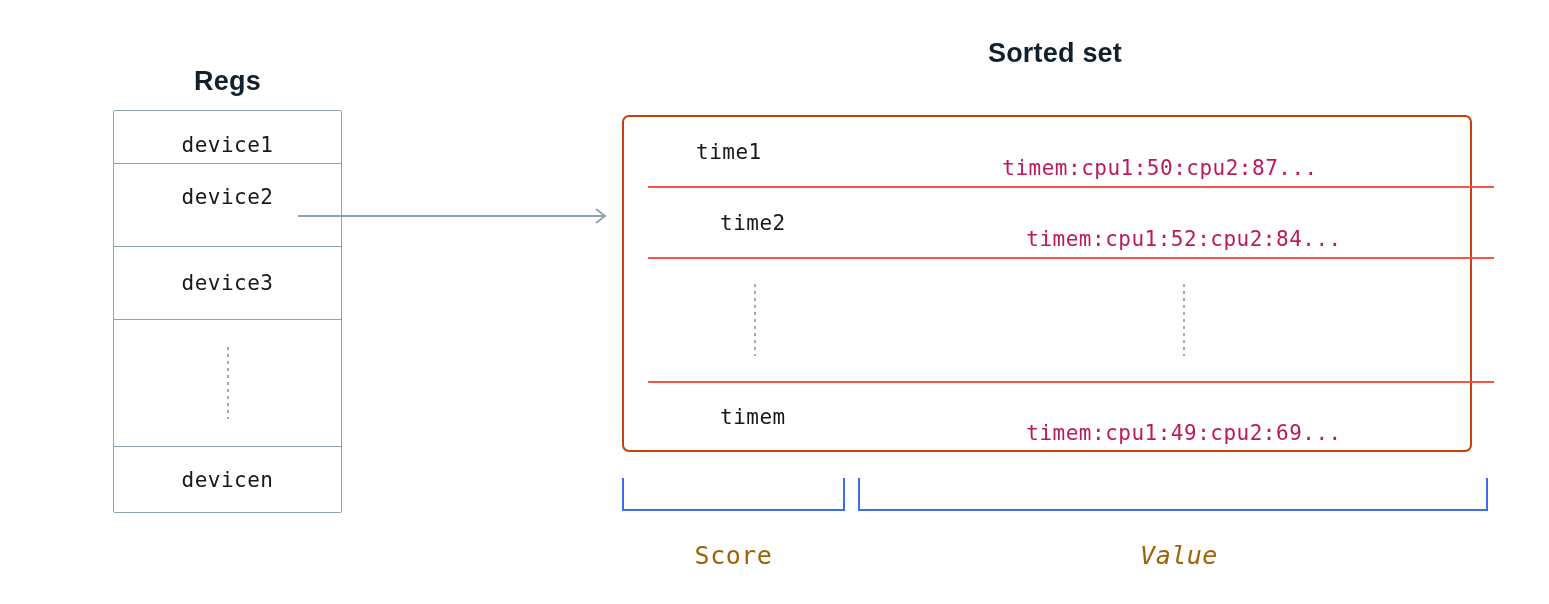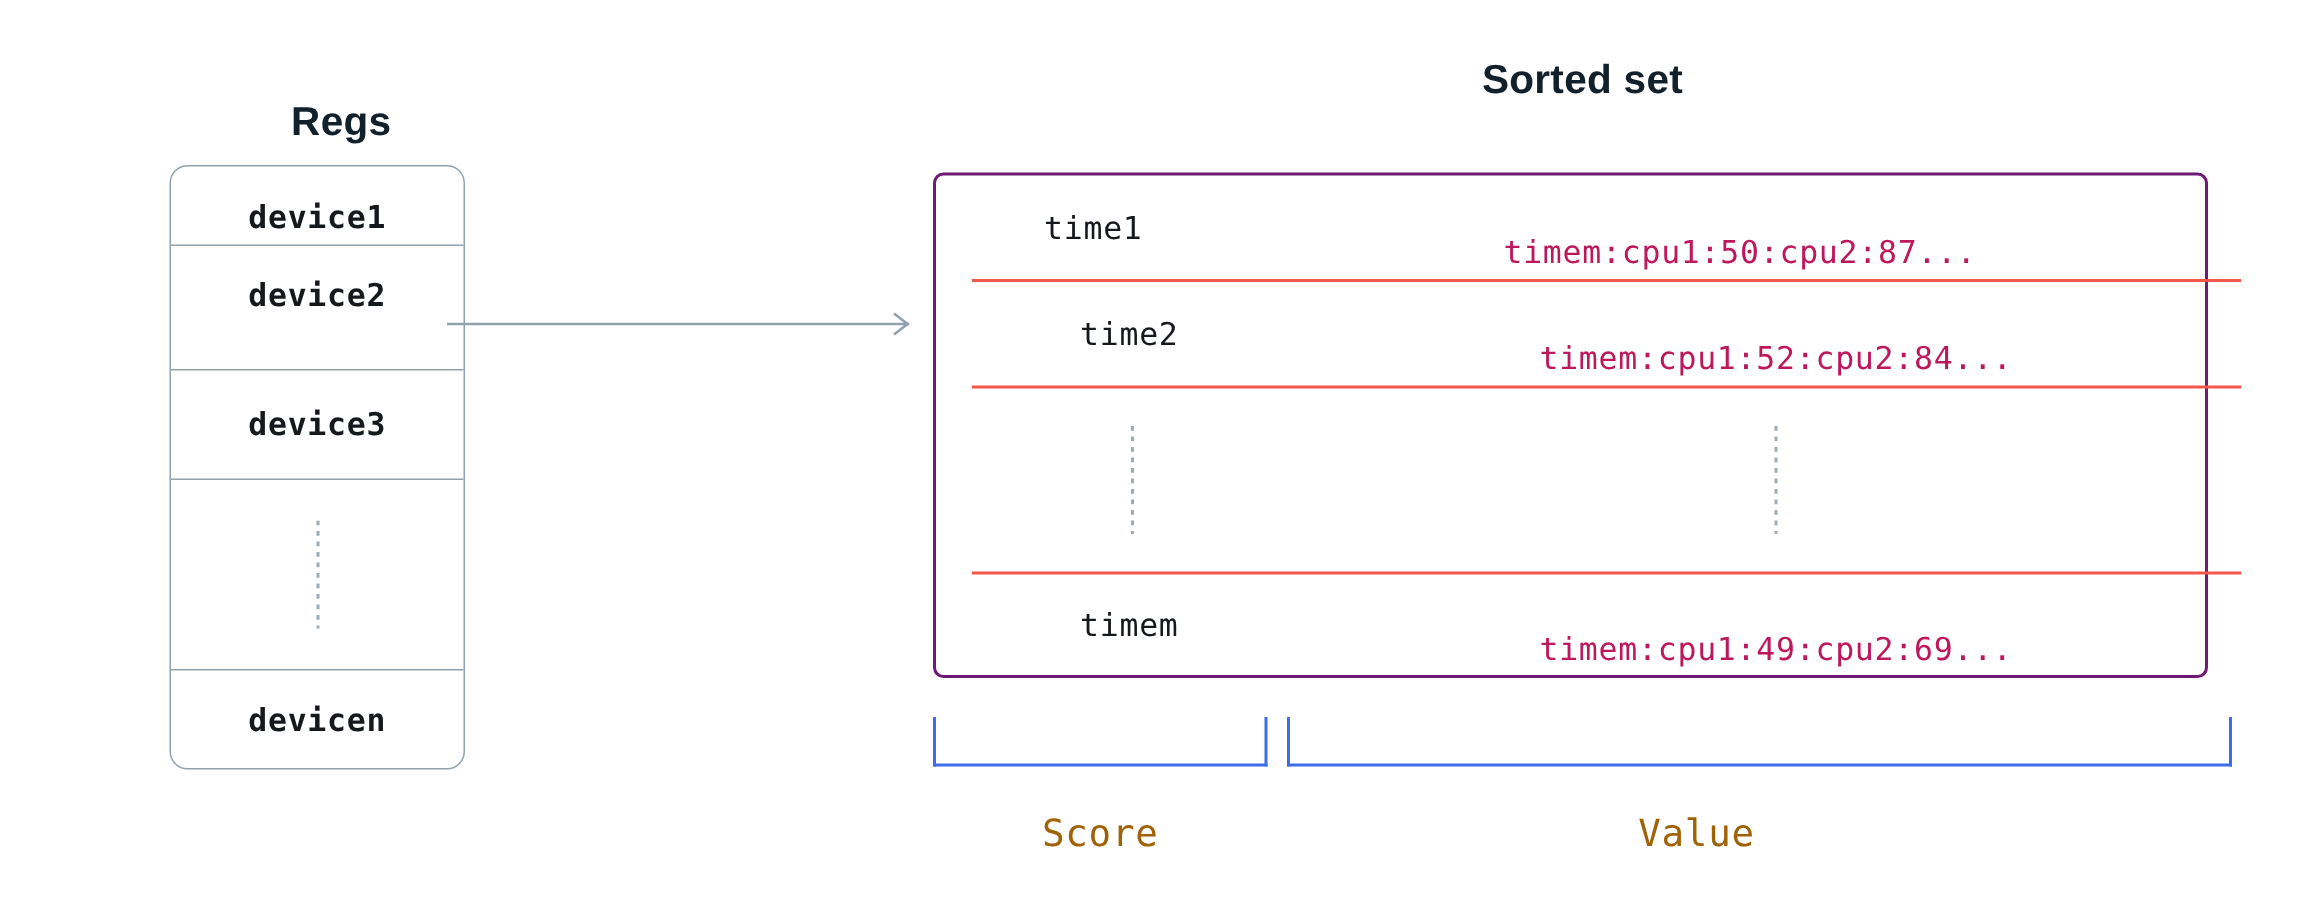--- a/index.html
+++ b/index.html
@@ -45,27 +45,26 @@
     top: 38px;
     width: 866px;
     text-align: center;
   }
 
   
   .regs-table {
     position: absolute;
     left: 113px;
     top: 110px;
-    width: 197px;
+    width: 229px;
     height: 403px;
     border: 1.6px solid #8fa2ad;
-    border-radius: 12px;
+    border-radius: 2px;
     box-sizing: border-box;
     background: #ffffff;
-    font-weight: bold;
   }
   .regs-row {
     position: absolute;
     left: 0;
     width: 100%;
     box-sizing: border-box;
     display: flex;
     align-items: center;
     justify-content: center;
     font-family: "DejaVu Sans Mono", "Liberation Mono", monospace;
@@ -104,21 +103,21 @@
     overflow: visible;
   }
 
   
   .sorted-table {
     position: absolute;
     left: 622px;
     top: 115px;
     width: 850px;
     height: 337px;
-    border: 2px solid #701a75;
+    border: 2px solid #c2410c;
     border-radius: 7px;
     box-sizing: border-box;
     background: #ffffff;
   }
   .sorted-row {
     position: absolute;
     left: 0;
     width: 100%;
     box-sizing: border-box;
   }
@@ -200,23 +199,24 @@
     letter-spacing: 0.5px;
     text-align: center;
     white-space: nowrap;
   }
   #label-score {
     left: 622px;
     top: 541px;
     width: 223px;
   }
   #label-value {
-    left: 816px;
+    left: 864px;
     top: 541px;
     width: 630px;
+    font-style: italic;
   }
 </style>
 </head>
 <body>
 
 <div class="canvas">
 
   <div class="title" id="regs-title">Regs</div>
 
   <div class="title" id="sortedset-title">Sorted set</div>

